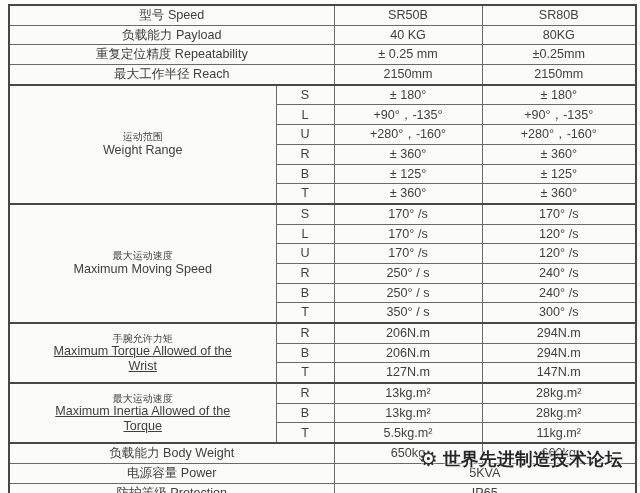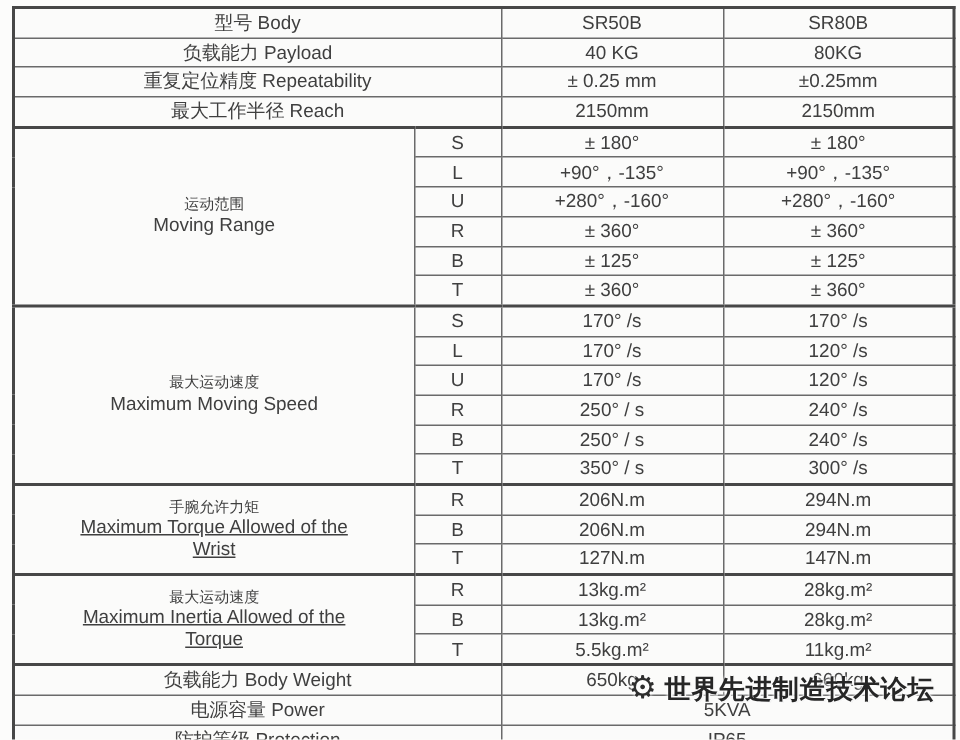--- a/index.html
+++ b/index.html
@@ -66,21 +66,21 @@
   <table class="spec">
     <colgroup>
       <col style="width:267px">
         <col style="width:58px">
         <col style="width:148px">
         <col style="width:154px">
     </colgroup>
 
     <tbody>
         <tr>
-      <td class="lab" colspan="2">型号 Body</td>
+      <td class="lab" colspan="2">型号 Speed</td>
       <td>SR50B</td>
       <td>SR80B</td>
     </tr>
 
     <tr>
       <td class="lab" colspan="2">负载能力 Payload</td>
       <td>40 KG</td>
       <td>80KG</td>
     </tr>
 
@@ -92,21 +92,21 @@
 
     <tr>
       <td class="lab" colspan="2">最大工作半径 Reach</td>
       <td>2150mm</td>
       <td>2150mm</td>
     </tr>
 
     <tr class="sec">
       <td class="lab" rowspan="6">
         <div class="cn">运动范围</div>
-        <div class="en">Moving Range</div>
+        <div class="en">Weight Range</div>
       </td>
       <td>S</td>
       <td>± 180°</td>
       <td>± 180°</td>
     </tr>
     <tr>
       <td>L</td>
       <td>+90°，-135°</td>
       <td>+90°，-135°</td>
     </tr>

